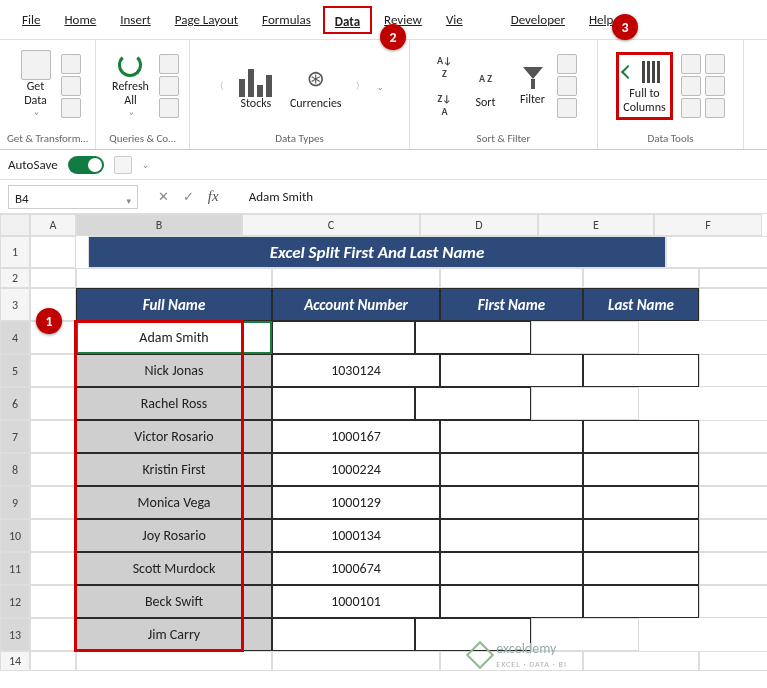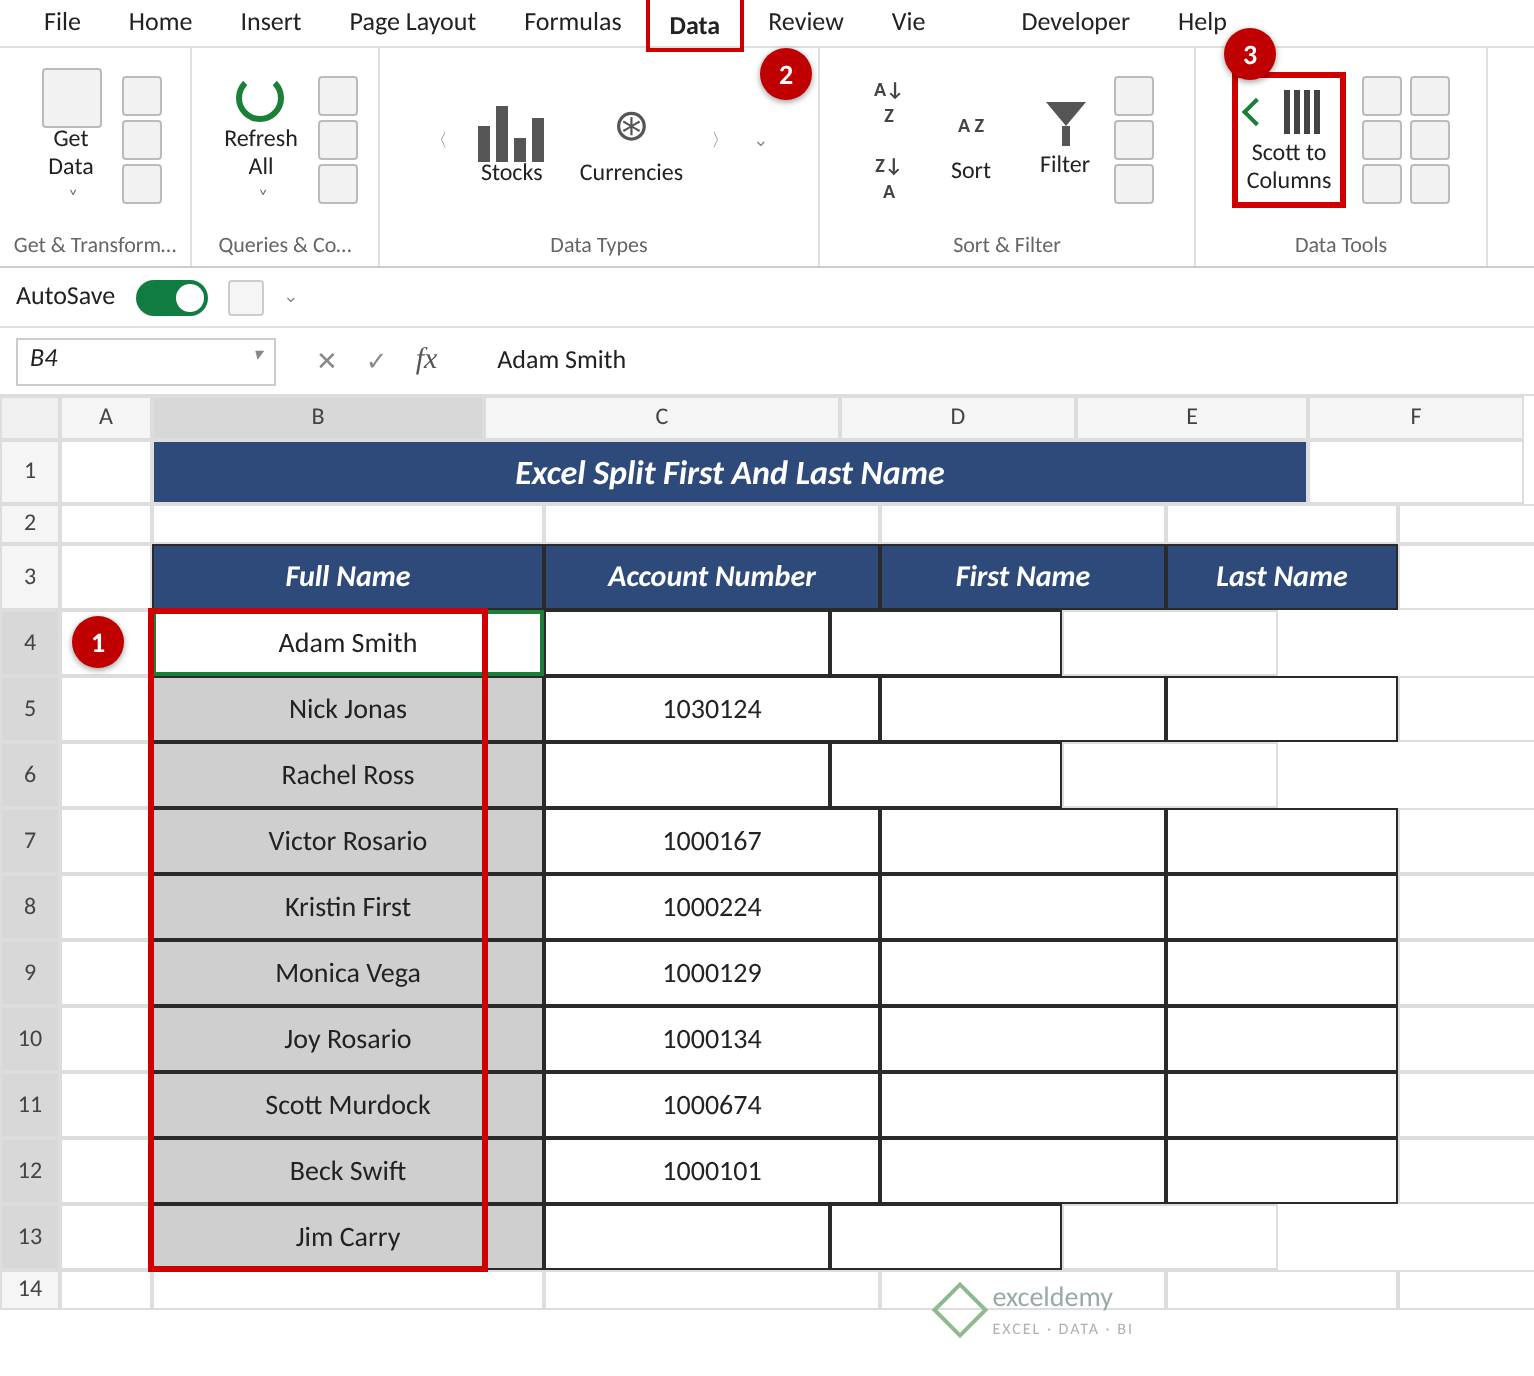--- a/index.html
+++ b/index.html
@@ -1,19 +1,19 @@
 <!DOCTYPE html>
 <html><head>
 <meta charset="utf-8">
 <style>
 * { box-sizing: border-box; margin: 0; padding: 0; font-family: "Segoe UI", Calibri, sans-serif; }
 body { background: #fff; width: 767px; height: 688px; overflow: hidden; font-size: 13px; color: #222; position: relative; }
 
 
-.tabs { display: flex; align-items: center; height: 24px; padding-left: 10px; background: #fff; border-bottom: 1px solid #e0e0e0; }
+.tabs { display: flex; align-items: center; height: 40px; padding-left: 10px; background: #fff; border-bottom: 1px solid #e0e0e0; text-decoration: underline; }
 .tab { padding: 0 12px; height: 28px; line-height: 28px; font-size: 13px; cursor: pointer; white-space: nowrap; }
 .tab.active { font-weight: 600; }
 .tab.boxed { border: 2px solid #d00000; padding: 0 10px; }
 
 
 .ribbon { display: flex; height: 110px; background: #fff; border-bottom: 1px solid #ccc; }
 .group { display: flex; flex-direction: column; border-right: 1px solid #e0e0e0; padding: 2px 4px 0 4px; }
 .group-body { flex: 1; display: flex; align-items: center; justify-content: center; gap: 4px; }
 .group-label { font-size: 11px; color: #666; text-align: center; padding: 2px 0 4px 0; white-space: nowrap; }
 .big-btn { display: flex; flex-direction: column; align-items: center; justify-content: center; text-align: center; padding: 2px 6px; cursor: pointer; font-size: 12px; line-height: 1.15; }
@@ -44,21 +44,21 @@
 .ttc-box { border:3px solid #d00000; padding:2px 4px; }
 
 
 .autosave-bar { display:flex; align-items:center; gap:10px; height:30px; padding-left:8px; background:#fff; border-bottom:1px solid #e0e0e0; }
 .toggle { width:36px; height:18px; border-radius:9px; background:#107c41; position:relative; }
 .toggle::after { content:""; position:absolute; right:2px; top:2px; width:14px; height:14px; border-radius:50%; background:#fff; }
 .qa-ic { width:18px; height:18px; background:#f5f5f5; border:1px solid #ccc; border-radius:2px; }
 
 
 .formula-row { display:flex; height:34px; align-items:center; border-bottom:1px solid #ddd; }
-.name-box { width:130px; height:24px; margin-left:8px; border:1px solid #ccc; background:#fff; padding:2px 6px; font-size:13px; display:flex; align-items:flex-start; justify-content:space-between;font-style:italic; }
+.name-box { width:130px; height:24px; margin-left:8px; border:1px solid #ccc; background:#fff; padding:2px 6px; font-size:13px; display:flex; align-items:flex-end; justify-content:space-between; }
 .name-box .dd { color:#888; font-size:9px; }
 .fx-area { display:flex; align-items:center; gap:14px; margin-left:20px; font-size:13px; color:#888; }
 .fx-label { font-style:italic; font-family:"Times New Roman",serif; color:#555; font-size:15px; }
 .fx-input { color:#222; margin-left:16px; }
 
 
 .sheet { position:relative; }
 .col-headers { display:flex; height:22px; background:#fff; }
 .corner { width:30px; border:1px solid #ddd; background:#f0f0f0; }
 .ch { border:1px solid #ddd; background:#f5f5f5; display:flex; align-items:center; justify-content:center; font-size:12px; color:#444; }
@@ -68,21 +68,21 @@
 .grid-body { display:flex; }
 .row-headers { display:flex; flex-direction:column; }
 .rh { width:30px; border:1px solid #ddd; background:#f5f5f5; display:flex; align-items:center; justify-content:center; font-size:12px; color:#444; }
 
 .cells { position:relative; }
 .row { display:flex; }
 .cell { border:1px solid #ddd; display:flex; align-items:center; justify-content:center; background:#fff; overflow:hidden; }
 .c-A{width:46px}.c-B{width:196px}.c-C{width:168px}.c-D{width:143px}.c-E{width:116px}.c-F{width:108px}
 
 
-.title-bar { background:#2e4a7a; color:#fff; font-style:italic; font-weight:bold; font-size:17px; display:flex; align-items:center; justify-content:center; }
+.title-bar { background:#2e4a7a; color:#fff; font-style:italic; font-weight:bold; font-size:17px; display:flex; align-items:center; justify-content:center;margin-left:12px; }
 
 
 .tbl-hd { background:#2e4a7a; color:#fff; font-style:italic; font-weight:bold; font-size:15px; border:1px solid #2a2a2a !important; }
 
 
 .tbl-cell { background:#fff; font-size:14px; border:1px solid #2a2a2a !important; }
 .tbl-cell.sel { background:#cfcfcf; }
 .tbl-cell.active { background:#fff; border:2px solid #1a7f37 !important; }
 
 
@@ -218,21 +218,21 @@
    <div class="big-btn ttc-box">
     <span style="display:flex;align-items:center">
       <span class="ttc-arrow"></span>
       <span class="ttc-ic">
               <span></span>
               <span></span>
               <span></span>
               <span></span>
             </span>
     </span>
-    <span style="white-space:pre">Scott to
+    <span style="white-space:pre">Full to
 Columns</span>
    </div>
    <div class="small-toolbar-icons" style="margin-left:4px">
     <span class="ic"></span>
     <span class="ic"></span>
     <span class="ic"></span>
    </div>
    <div class="small-toolbar-icons">
     <span class="ic"></span>
     <span class="ic"></span>

